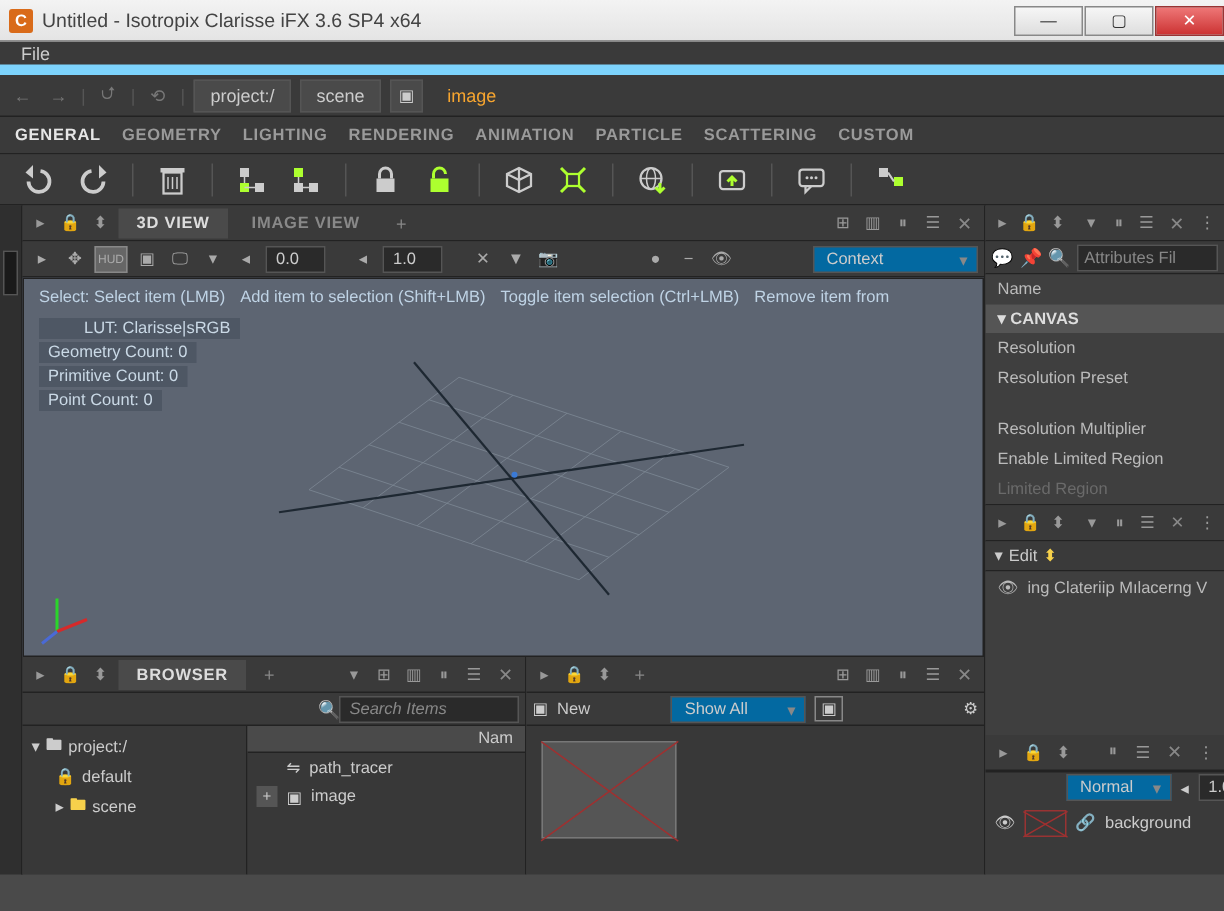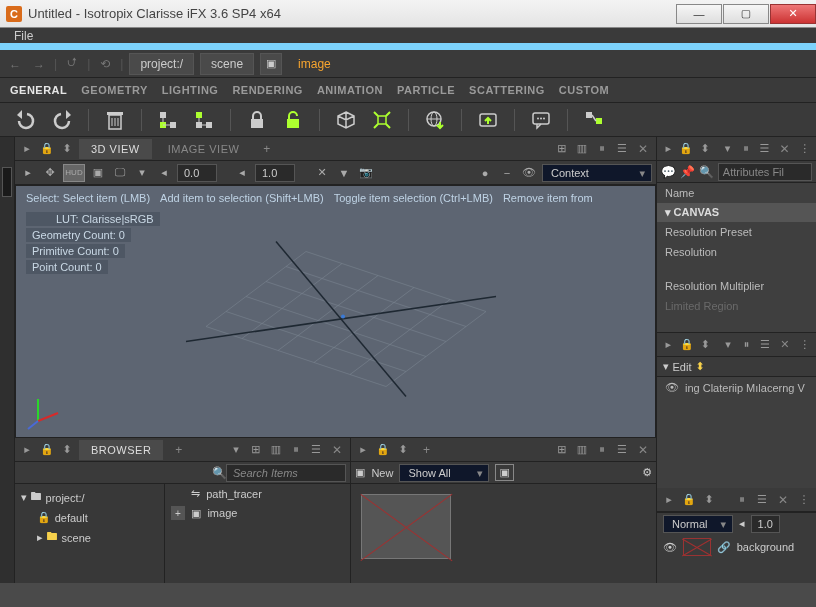--- a/index.html
+++ b/index.html
@@ -39,31 +39,31 @@
   
   .workspace { display:flex; height:calc(100% - 28px - 22px - 28px - 25px - 34px - 24px); }
   .left-bumper { width:15px; background:#2f2f2f; border-right:1px solid #222; display:flex; flex-direction:column; gap:6px; padding-top:30px; align-items:center;}
   .bumper-dot { width:10px; height:30px; background:#1a1a1a; border:1px solid #555;}
   .center-col { flex:1; display:flex; flex-direction:column; min-width:0;}
   .right-col { width:160px; display:flex; flex-direction:column; border-left:1px solid #222;}
 
   
   .panel-header { height:24px; background:#3a3a3a; display:flex; align-items:center; border-bottom:1px solid #222; padding:0 4px; gap:4px;}
   .panel-ico { width:16px; height:16px; display:flex; align-items:center; justify-content:center; color:#999; font-size:11px;}
-  .panel-tab { padding:4px 12px; background:#4a4a4a; color:#ddd; font-size:11px; font-weight:normal; letter-spacing:0.5px;}
+  .panel-tab { padding:4px 12px; background:#4a4a4a; color:#ddd; font-size:11px; font-weight:bold; letter-spacing:0.5px;}
   .panel-tab.inactive { background:#3a3a3a; color:#888;}
   .panel-plus { padding:4px 8px; color:#888;}
   .panel-spacer { flex:1; }
   .panel-close { color:#888; padding:0 4px;}
 
   
   .view-toolbar { height:24px; background:#3a3a3a; display:flex; align-items:center; padding:0 4px; gap:4px; border-bottom:1px solid #222; font-size:11px;}
   .vt-btn { width:18px; height:18px; display:flex; align-items:center; justify-content:center; color:#aaa;}
   .vt-field { background:#2a2a2a; color:#ccc; padding:2px 6px; border:1px solid #555; font-size:11px; min-width:40px;}
-  .vt-dropdown { background:#0f172a; color:#ccc; padding:2px 22px 2px 8px; border:1px solid #555; position:relative;}
+  .vt-dropdown { background:#0369a1; color:#ccc; padding:2px 22px 2px 8px; border:1px solid #555; position:relative;margin-left:48px;}
   .vt-dropdown::after { content:"▾"; position:absolute; right:6px; color:#888;}
 
   
   .viewport { flex:1; position:relative; background:#5d6572; overflow:hidden; border:1px solid #222;}
   .vp-hints { position:absolute; top:6px; left:10px; right:10px; display:flex; gap:10px; color:#bfd3e5; font-size:11px; flex-wrap:wrap;}
   .vp-stat { position:absolute; left:10px; color:#cad9e6; background:#4e5764; padding:1px 6px; font-size:11px;}
   .vp-stat.s1 { top:26px;padding-left:30px; } .vp-stat.s2 { top:42px; } .vp-stat.s3 { top:58px; } .vp-stat.s4 { top:74px; }
   .vp-footer { position:absolute; bottom:8px; left:0; right:0; text-align:center; color:#cad9e6; font-size:11px; }
   .vp-axes { position:absolute; bottom:6px; left:10px; width:40px; height:40px; }
   .grid-svg { position:absolute; top:50%; left:50%; transform:translate(-50%,-55%); }
@@ -380,20 +380,21 @@
               <span>🔒</span>
               <span>default</span>
             </div>
             <div class="tree-row" style="padding-left:20px;">
               <span>▸</span>
               <span style="color:#f7d14b;">🖿</span>
               <span>scene</span>
             </div>
           </div>
           <div class="list-col">
+            <div class="list-header" style="text-align:right;">Nam</div>
             <div class="list-row">
               <span style="width:14px;"></span>
               <span>⇋</span>
               <span>path_tracer</span>
             </div>
             <div class="list-row">
               <div class="plus-cell">+</div>
               <span>▣</span>
               <span>image</span>
             </div>
@@ -447,24 +448,25 @@
       </div>
       <div class="attr-search">
         <span>💬</span>
         <span>📌</span>
         <span>🔍</span>
         <div class="attr-search-input">Attributes Fil</div>
       </div>
       <div class="attr-body">
         <div class="attr-row">Name</div>
         <div class="attr-section">CANVAS</div>
+        <div class="attr-row">Resolution</div>
         <div class="attr-row">Resolution Preset</div>
-        <div class="attr-row">Resolution</div>
         <div style="height:14px;"></div>
         <div class="attr-row">Resolution Multiplier</div>
+        <div class="attr-row">Enable Limited Region</div>
         <div class="attr-row attr-dim">Limited Region</div>
       </div>
     </div>
 
     <div class="edit-panel">
       <div class="panel-header">
         <div class="panel-ico">▸</div>
         <div class="panel-ico">🔒</div>
         <div class="panel-ico ico-yellow">⬍</div>
         <div class="panel-spacer"></div>

